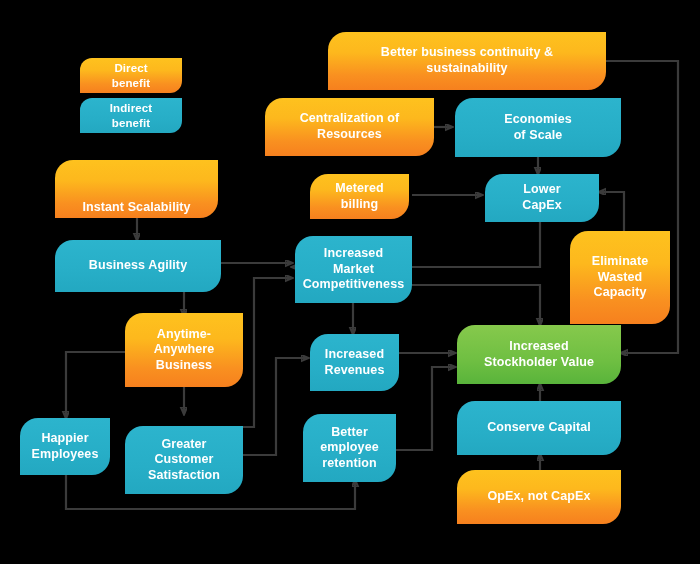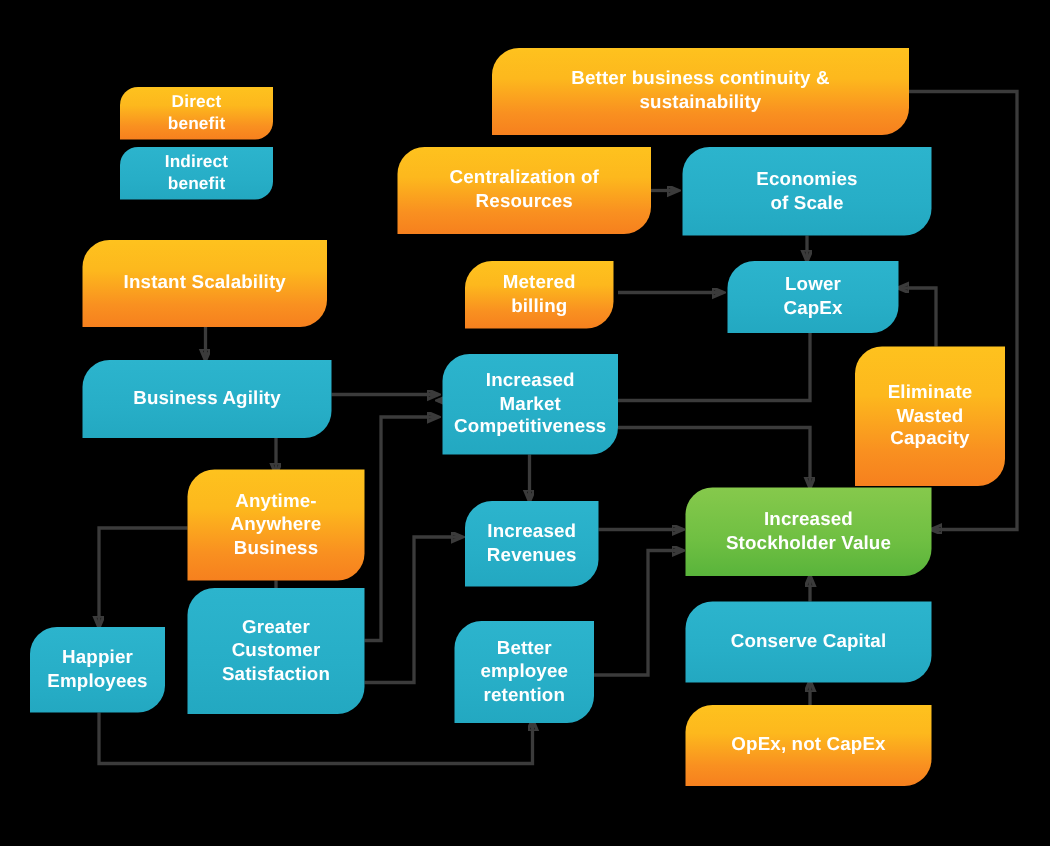--- a/index.html
+++ b/index.html
@@ -128,21 +128,21 @@
   <div class="node orange" style="left:265px; top:98px; width:169px; height:58px;">
     <span>Centralization of
 Resources</span>
   </div>
 
   <div class="node teal" style="left:455px; top:98px; width:166px; height:59px;">
     <span>Economies
 of Scale</span>
   </div>
 
-  <div class="node orange" style="left:55px; top:160px; width:163px; height:58px;">
+  <div class="node orange" style="left:55px; top:160px; width:163px; height:58px;align-items:flex-end;">
     <span>Instant Scalability</span>
   </div>
 
   <div class="node orange" style="left:310px; top:174px; width:99px; height:45px;align-items:center;">
     <span>Metered billing</span>
   </div>
 
   <div class="node teal" style="left:485px; top:174px; width:114px; height:48px;">
     <span>Lower CapEx</span>
   </div>
@@ -176,21 +176,21 @@
   <div class="node green" style="left:457px; top:325px; width:164px; height:59px;">
     <span>Increased
 Stockholder Value</span>
   </div>
 
   <div class="node teal" style="left:20px; top:418px; width:90px; height:57px;justify-content:center;">
     <span>Happier
 Employees</span>
   </div>
 
-  <div class="node teal" style="left:125px; top:392px; width:118px; height:84px;">
+  <div class="node teal" style="left:125px; top:426px; width:118px; height:68px;">
     <span>Greater
 Customer
 Satisfaction</span>
   </div>
 
   <div class="node teal" style="left:303px; top:414px; width:93px; height:68px;">
     <span>Better
 employee
 retention</span>
   </div>

